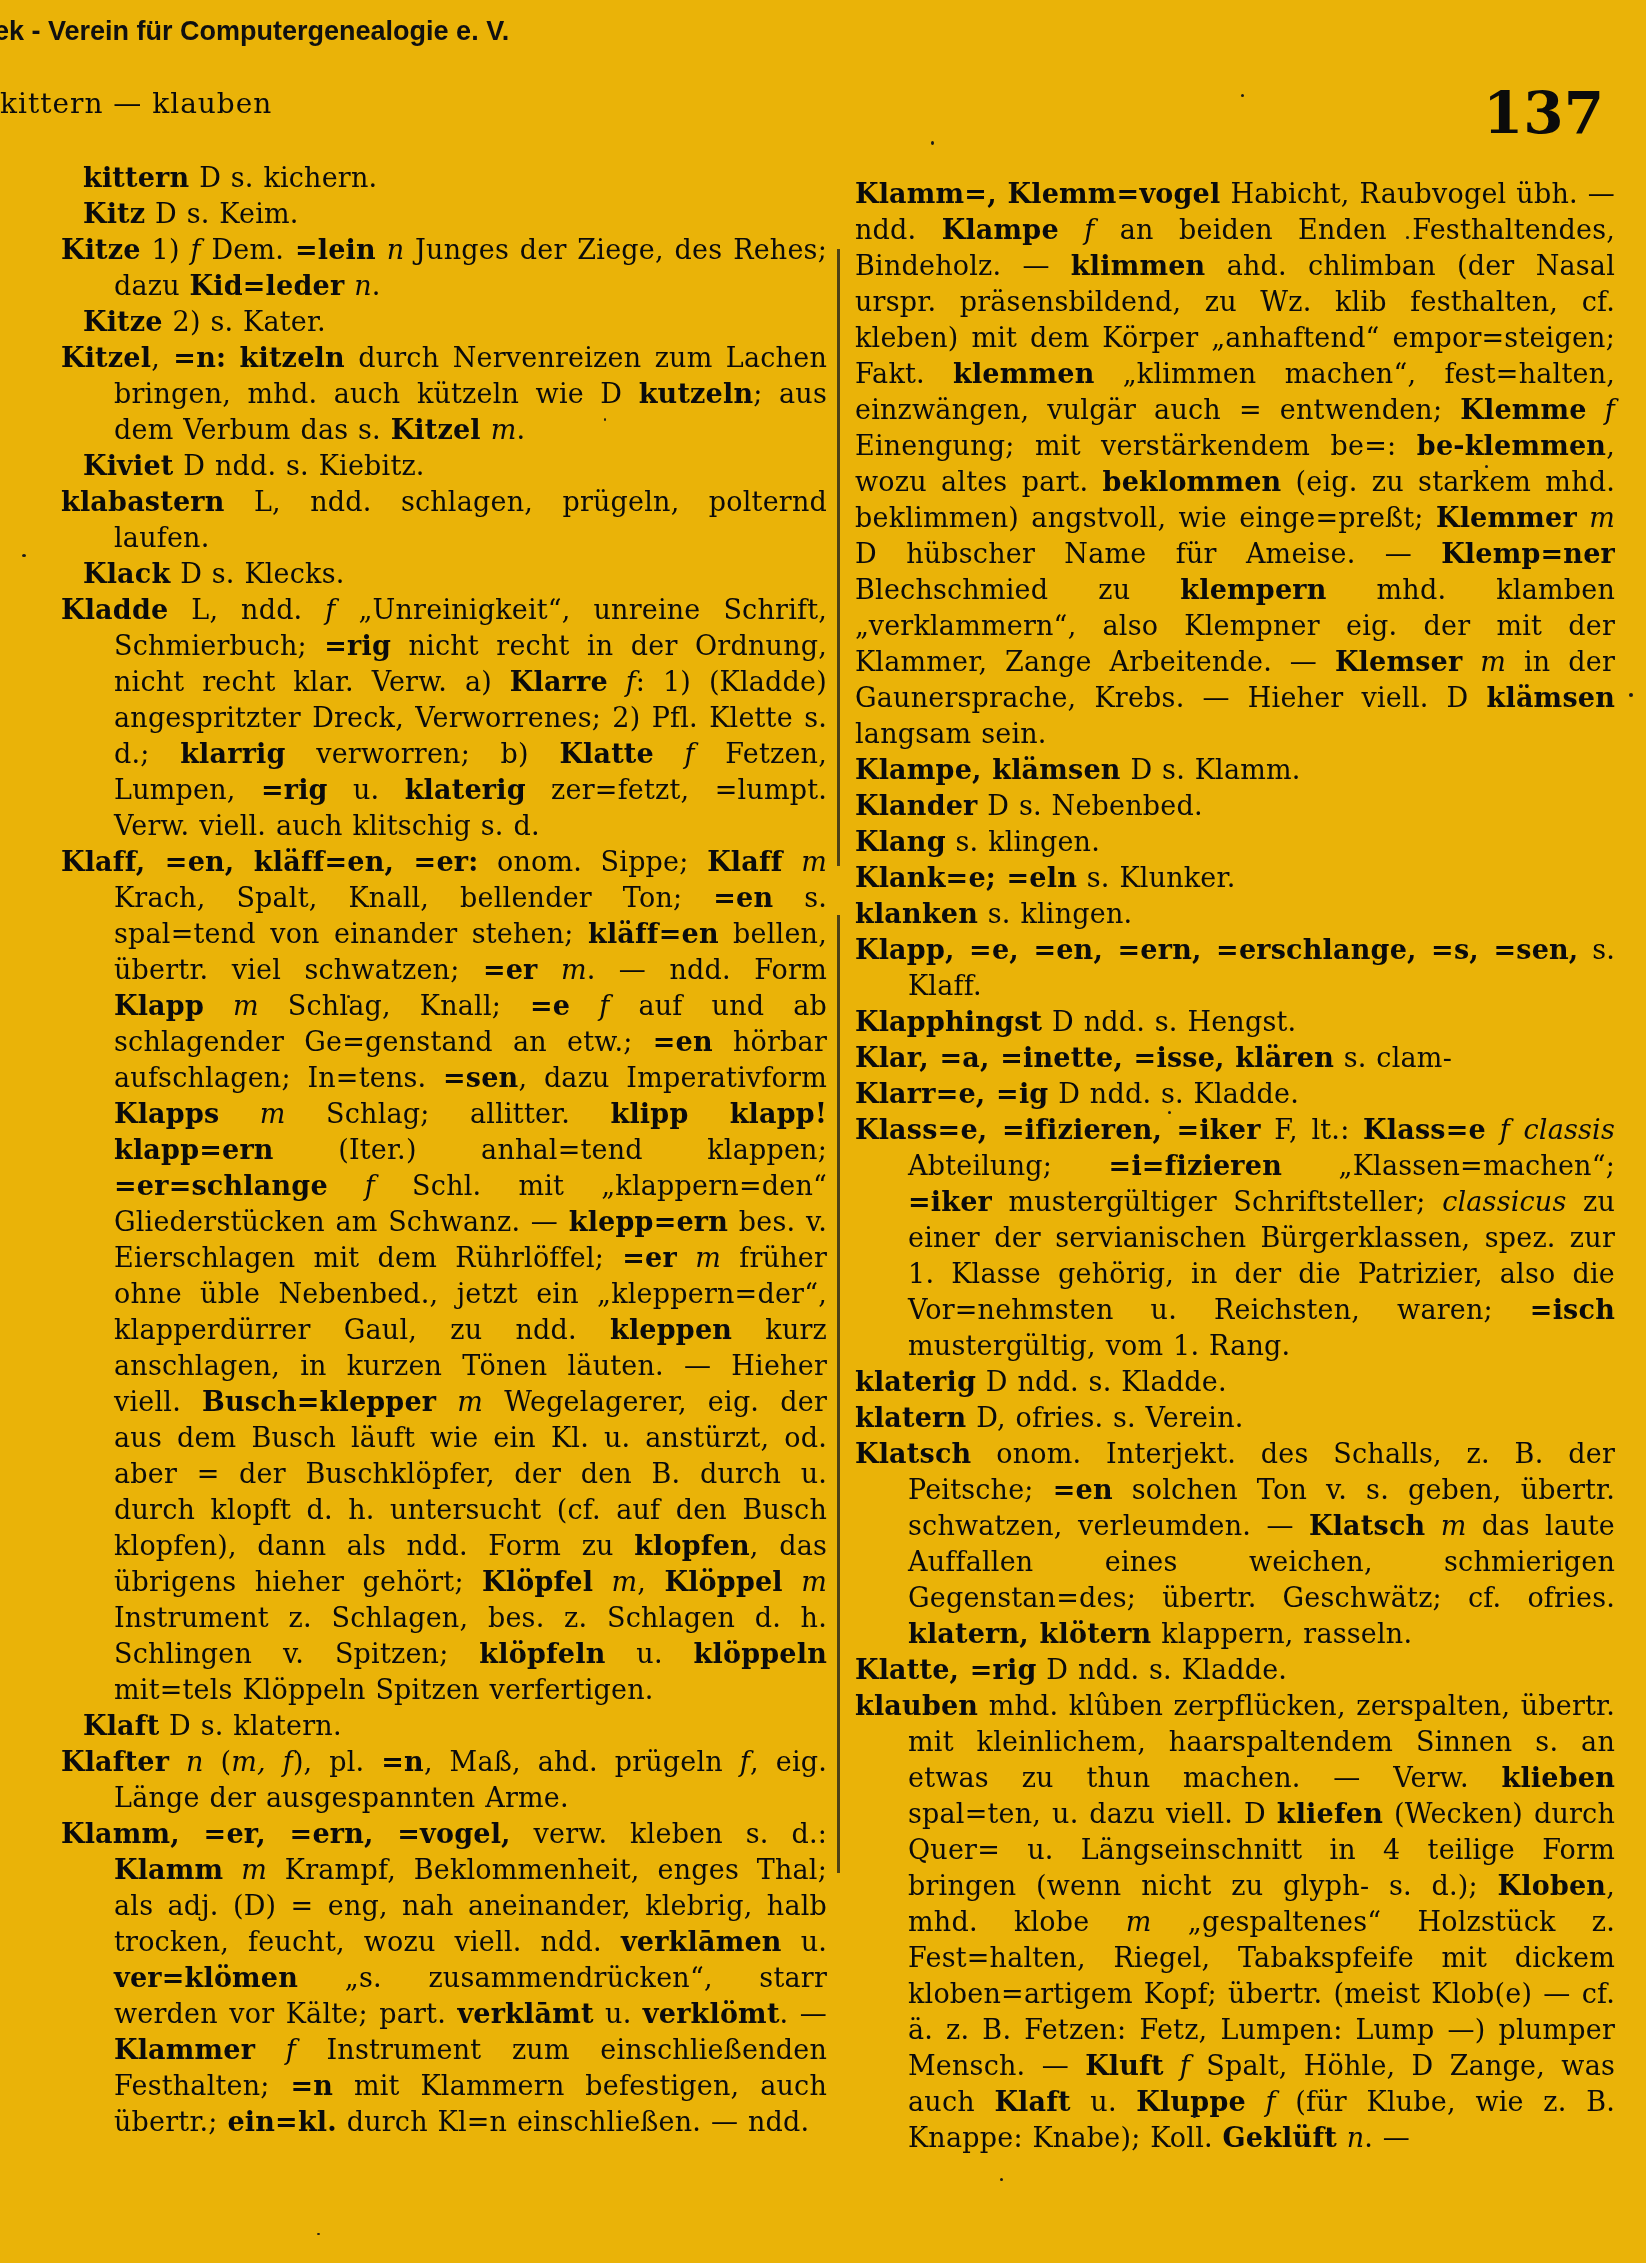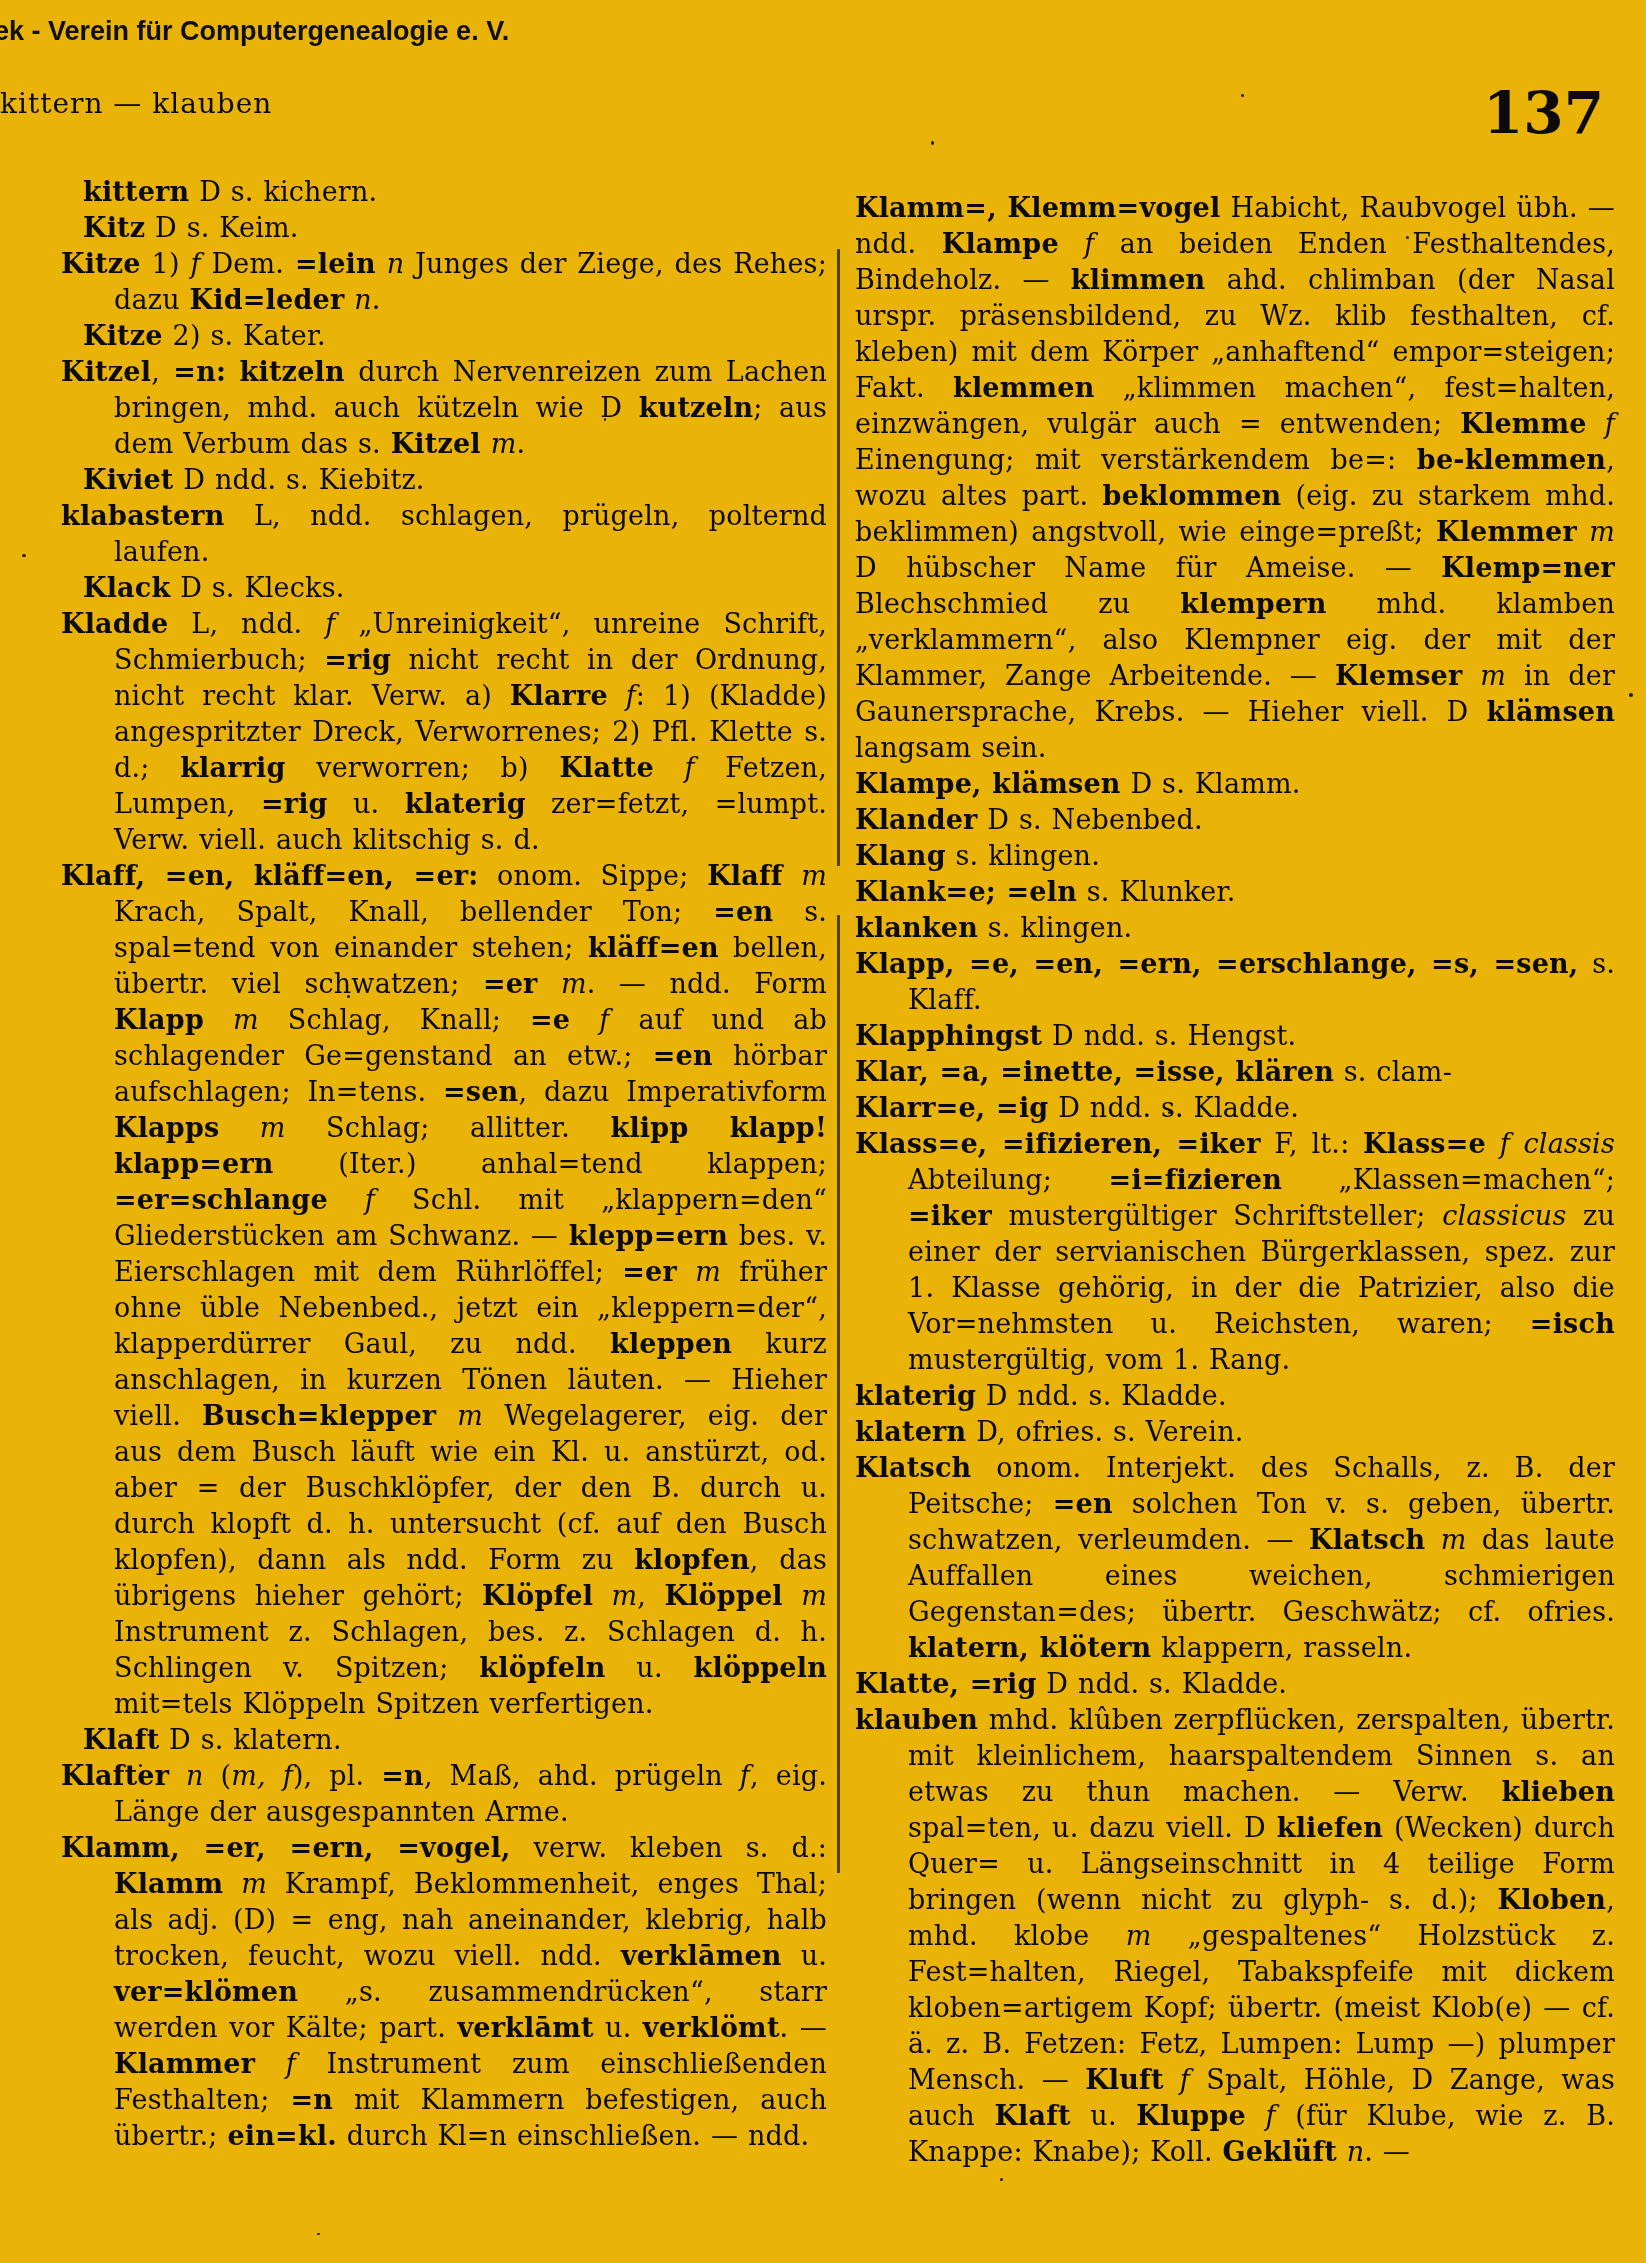--- a/index.html
+++ b/index.html
@@ -36,21 +36,21 @@
   .page-number {
     position: absolute;
     right: 42px;
     top: 79px;
     font-size: 58px;
     font-weight: bold;
     color: #0b0b0b;
   }
   .columns {
     position: absolute;
-    top: 174px;
+    top: 160px;
     left: 61px;
     display: flex;
     gap: 28px;
   }
   .col { width: 766px; min-height: 1911px; }
   .col-right { width: 760px; margin-top: 16px; }
   .entry {
     margin: 0;
     text-align: justify;
     font-size: 27px;

